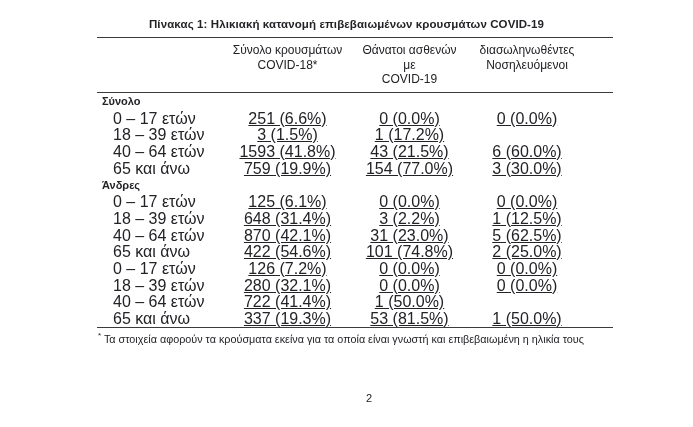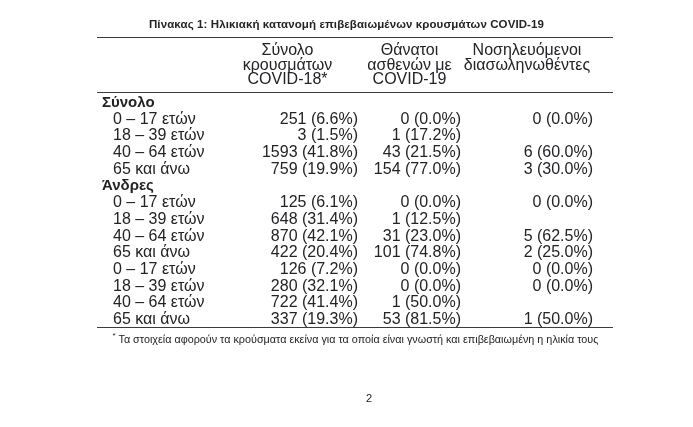--- a/index.html
+++ b/index.html
@@ -27,38 +27,37 @@
     padding-right: 20px;
     box-sizing: border-box;
   }
   .header-row {
     align-items: start;
     padding-top: 5px; padding-bottom: 5px;
     min-height: 27px;
   }
   .col-head {
     text-align: center;
-    font-size: 16px;
+    font-size: 12px;
     line-height: 14.5px;
   }
   .body-row {
     height: 16.7px;
     align-items: center;
     font-size: 16px;
   }
-  .section-row { height: 17px; align-items: center; font-size: 15px; }
+  .section-row { height: 17px; align-items: center; font-size: 11px; }
   .section-label { font-weight: bold; padding-left: 5px; }
   .age-label { padding-left: 16px; white-space: nowrap; }
-  .num { text-align: right; white-space: nowrap; }
+  .num { text-align: center; white-space: nowrap; text-decoration: underline; }
   .footnote {
     margin-top: 3px;
     font-size: 10.8px;
     padding-left: 1px;
     white-space: nowrap;
-    text-align: center;
   }
   .footnote sup { font-size: 8px; }
   .page-number {
     position: absolute; top: 392px; left: 366px;
     font-size: 11px;
   }
 </style>
 </head>
 <body>
 
@@ -71,22 +70,22 @@
     <div></div>
     <div class="col-head">
       <div>Σύνολο κρουσμάτων</div>
       <div>COVID-18*</div>
     </div>
     <div class="col-head">
       <div>Θάνατοι ασθενών με</div>
       <div>COVID-19</div>
     </div>
     <div class="col-head">
+      <div>διασωληνωθέντες</div>
       <div>Νοσηλευόμενοι</div>
-      <div>διασωληνωθέντες</div>
     </div>
   </div>
 
   <div class="rule"></div>
 
   <div class="grid-row section-row">
     <div class="section-label">Σύνολο</div>
     <div></div>
       <div></div>
       <div></div>
@@ -123,31 +122,32 @@
   </div>
   <div class="grid-row body-row">
     <div class="age-label">0 – 17 ετών</div>
     <div class="num">125 (6.1%)</div>
     <div class="num">0 (0.0%)</div>
     <div class="num">0 (0.0%)</div>
   </div>
   <div class="grid-row body-row">
     <div class="age-label">18 – 39 ετών</div>
     <div class="num">648 (31.4%)</div>
+    <div class="num">3 (2.2%)</div>
     <div class="num">1 (12.5%)</div>
   </div>
   <div class="grid-row body-row">
     <div class="age-label">40 – 64 ετών</div>
     <div class="num">870 (42.1%)</div>
     <div class="num">31 (23.0%)</div>
     <div class="num">5 (62.5%)</div>
   </div>
   <div class="grid-row body-row">
     <div class="age-label">65 και άνω</div>
-    <div class="num">422 (20.4%)</div>
+    <div class="num">422 (54.6%)</div>
     <div class="num">101 (74.8%)</div>
     <div class="num">2 (25.0%)</div>
   </div>
 
   <div class="grid-row body-row">
     <div class="age-label">0 – 17 ετών</div>
     <div class="num">126 (7.2%)</div>
     <div class="num">0 (0.0%)</div>
     <div class="num">0 (0.0%)</div>
   </div>

